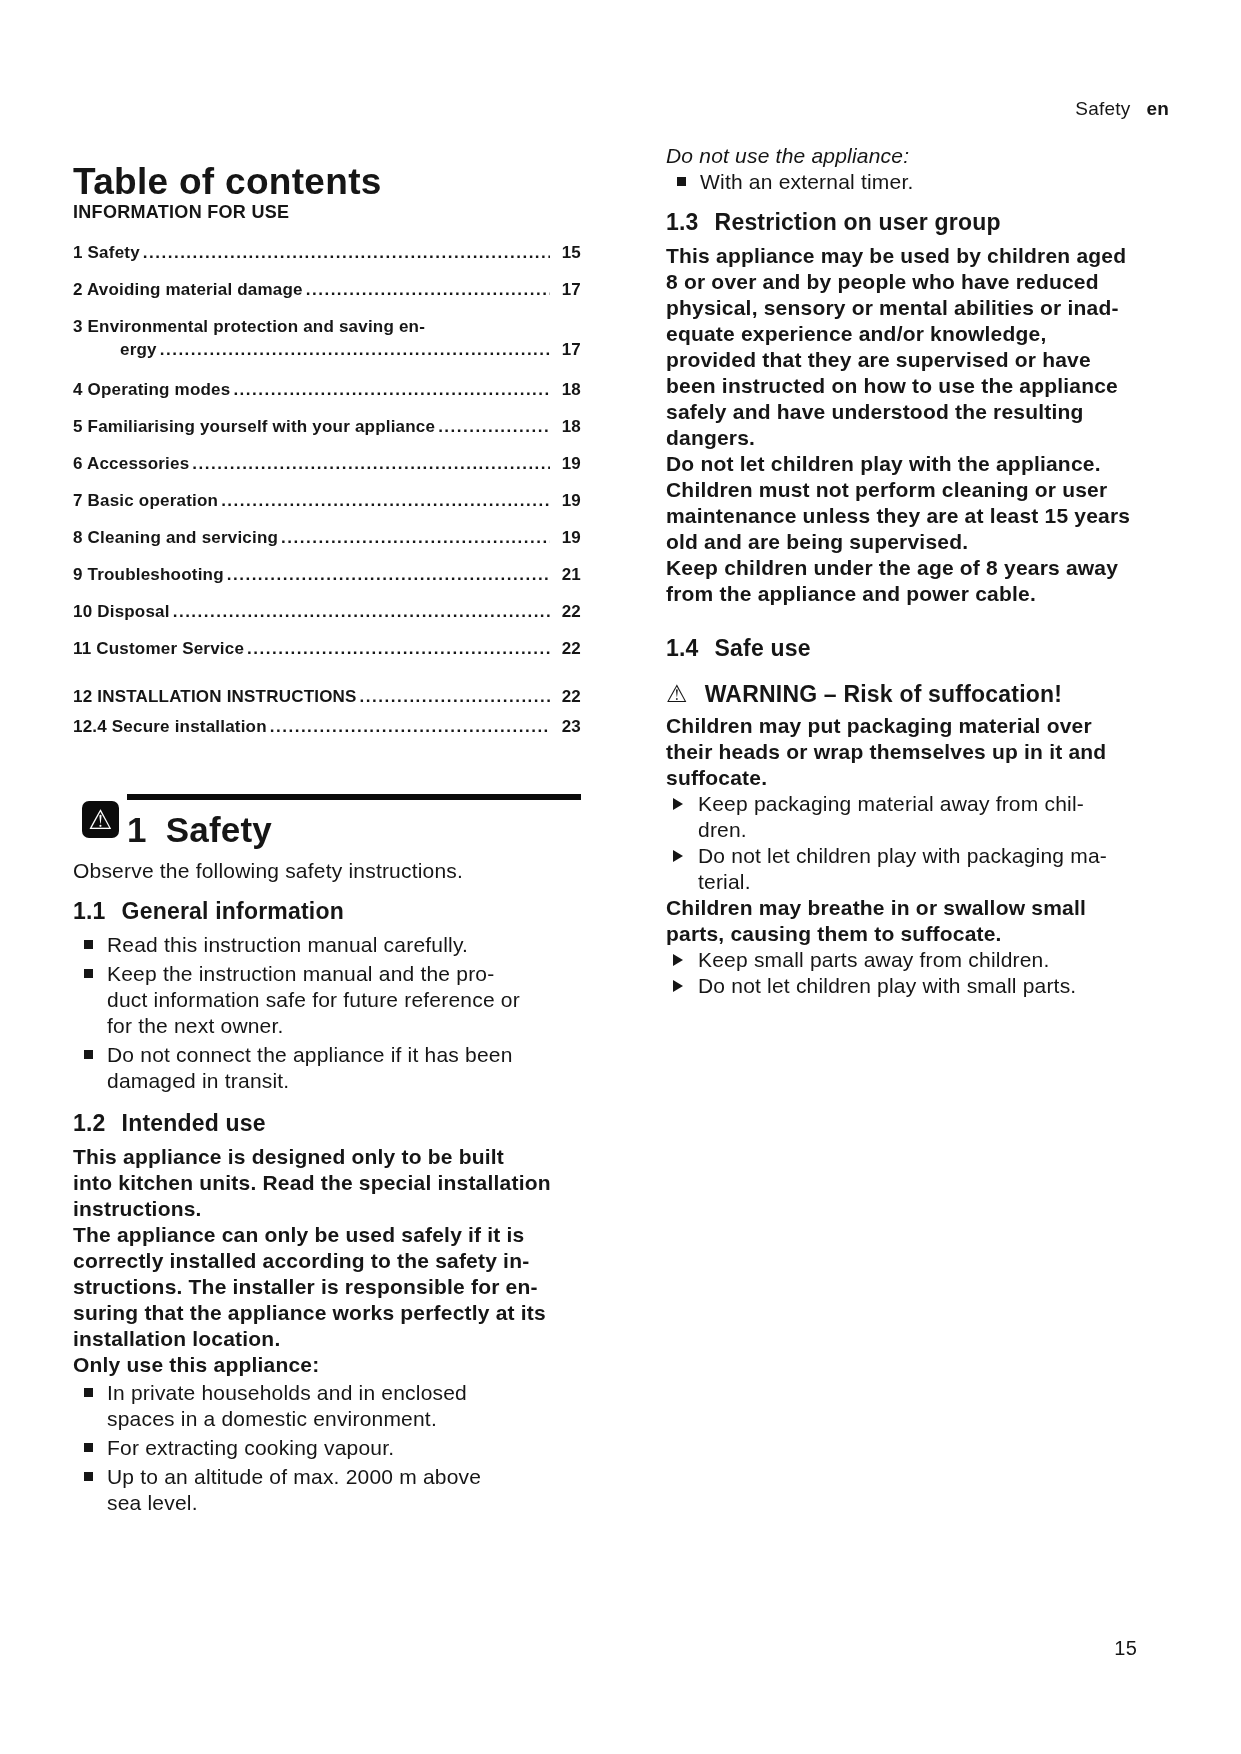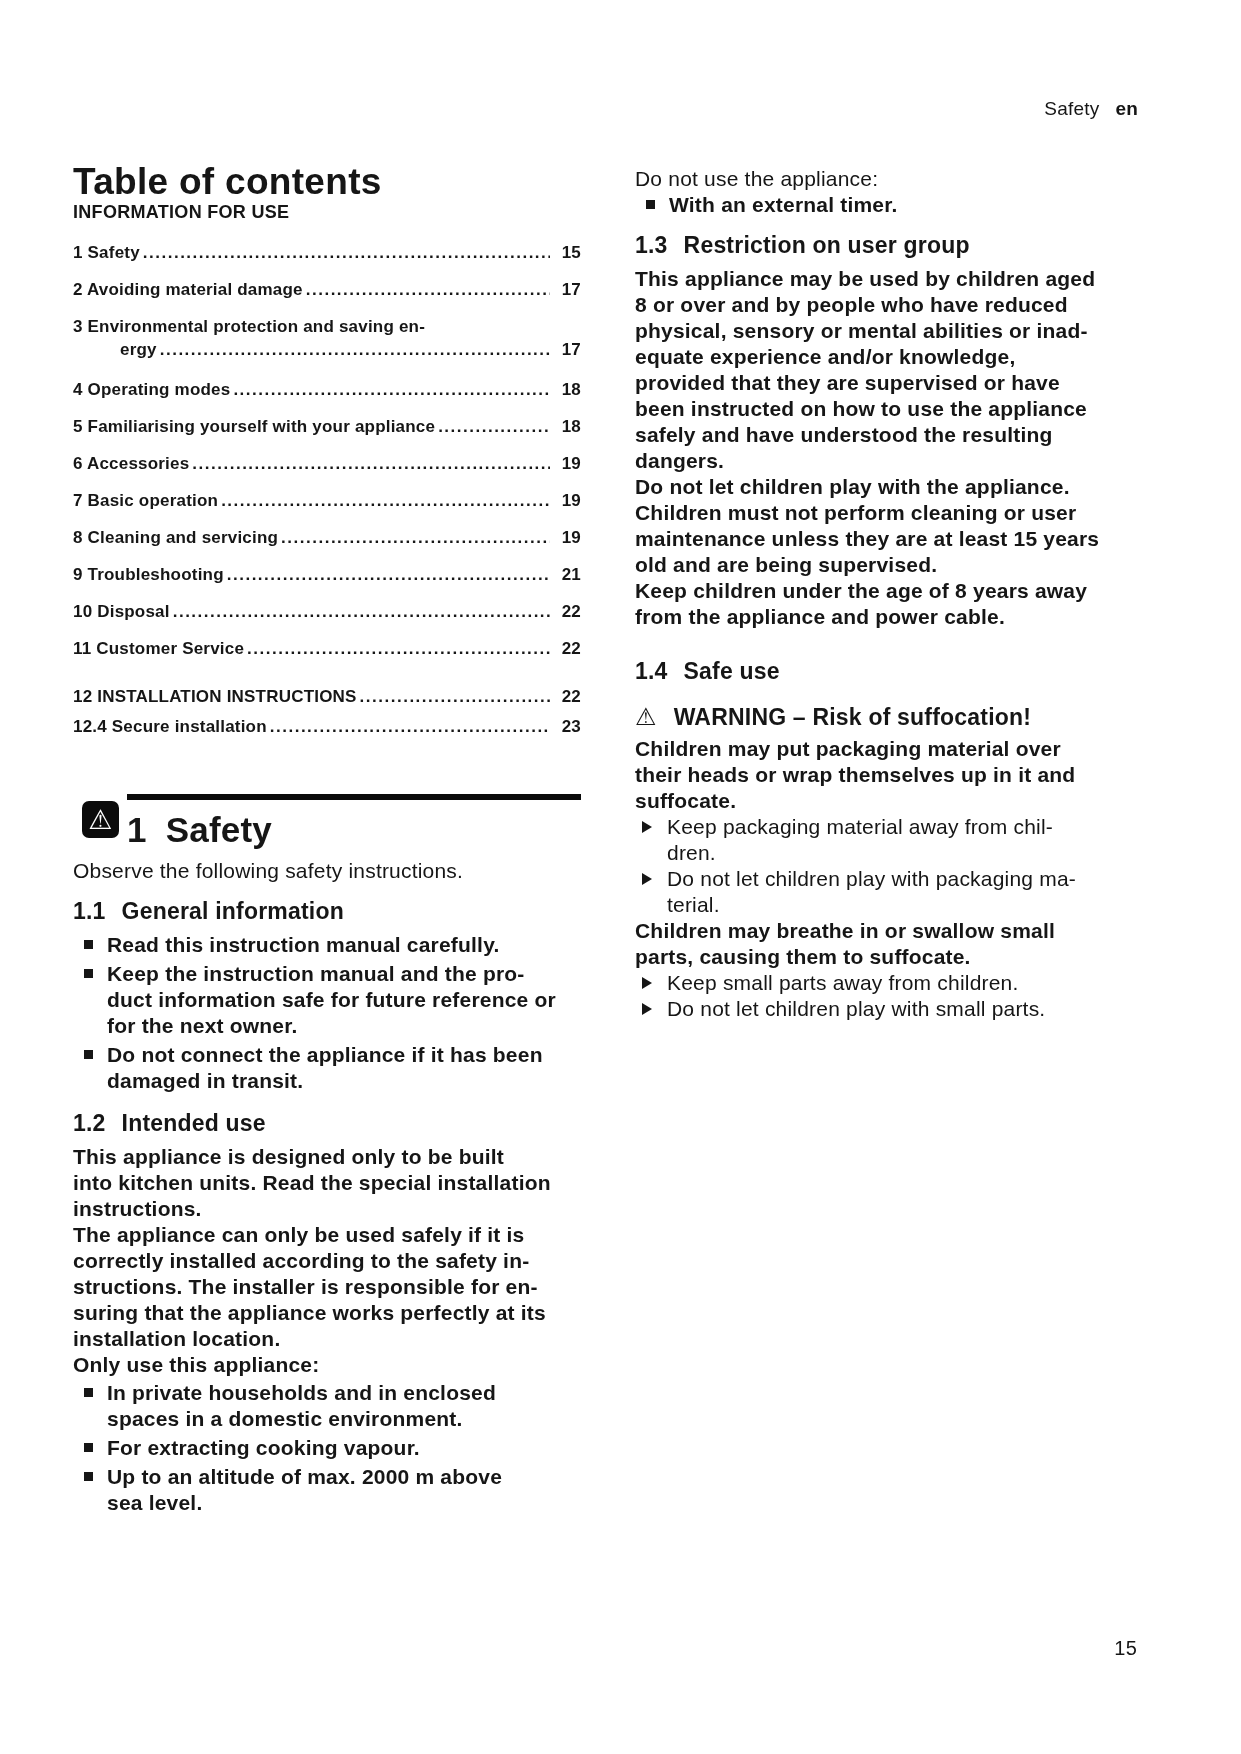--- a/index.html
+++ b/index.html
@@ -7,21 +7,21 @@
     position:relative;
     width:1241px;height:1754px;
     margin:0 auto;
     background:#ffffff;
     color:#161616;
     font-family:"Liberation Sans","DejaVu Sans",sans-serif;
     overflow:hidden;
     letter-spacing:0.2px;
   }
   .col-left{position:absolute;left:73px;top:0;width:508px;}
-  .col-right{position:absolute;left:635px;top:0;width:503px;}
+  .col-right{position:absolute;left:666px;top:0;width:503px;}
 
   
   .running-head{margin-top:99px;text-align:right;font-size:19px;line-height:20px;}
   .running-head .sec{font-weight:normal;}
   .running-head .lang{font-weight:bold;margin-left:16px;}
 
   
   .doc-title{margin:162px 0 0 0;font-size:37px;line-height:40px;font-weight:bold;letter-spacing:0.3px;}
   .toc-header{font-size:18px;line-height:20px;font-weight:bold;letter-spacing:0.3px;}
   .toc-list{margin-top:21px;}
@@ -52,33 +52,33 @@
   .body-text{font-size:21px;line-height:26px;}
   .pre{white-space:pre-line;}
   .para{margin:0;font-weight:bold;}
   .observe{margin-top:8px;}
   .subhead{font-size:23px;line-height:26px;font-weight:bold;margin-top:16px;}
   .subhead .num{margin-right:16px;}
   .subhead.first{margin-top:14px;}
   .after-head{margin-top:8px;}
 
   .bullet-list{margin-top:8px;}
-  .bullet{display:flex;margin:0 0 3px 0;font-weight:bold;}
+  .bullet{display:flex;margin:0 0 3px 0;}
   .bullet .marker-cell{flex:0 0 34px;position:relative;}
   .sq{position:absolute;left:11px;top:8px;width:9px;height:9px;background:#161616;}
   .bullet .btxt{flex:1 1 auto;}
 
   .action{display:flex;margin:0;}
   .action .marker-cell{flex:0 0 32px;position:relative;}
   .tri{position:absolute;left:7px;top:7px;width:0;height:0;
        border-left:10px solid #161616;border-top:6px solid transparent;border-bottom:6px solid transparent;}
   .action .btxt{flex:1 1 auto;}
 
   
-  .intro{margin-top:47px;}
+  .intro{margin-top:24px;font-style:italic;}
   .h13{margin-top:14px;margin-bottom:8px;}
   .h14{margin-top:28px;}
   .warn-line{display:flex;align-items:baseline;margin-top:20px;font-size:23px;line-height:26px;font-weight:bold;}
   .warn-glyph{font-family:"DejaVu Sans",sans-serif;font-weight:normal;font-size:24px;margin-right:17px;}
   .warn-p{margin-top:6px;}
   .actions{margin-top:0;}
 
   .page-number{position:absolute;right:104px;top:1636px;font-size:20px;line-height:24px;}
 </style>
 </head>

